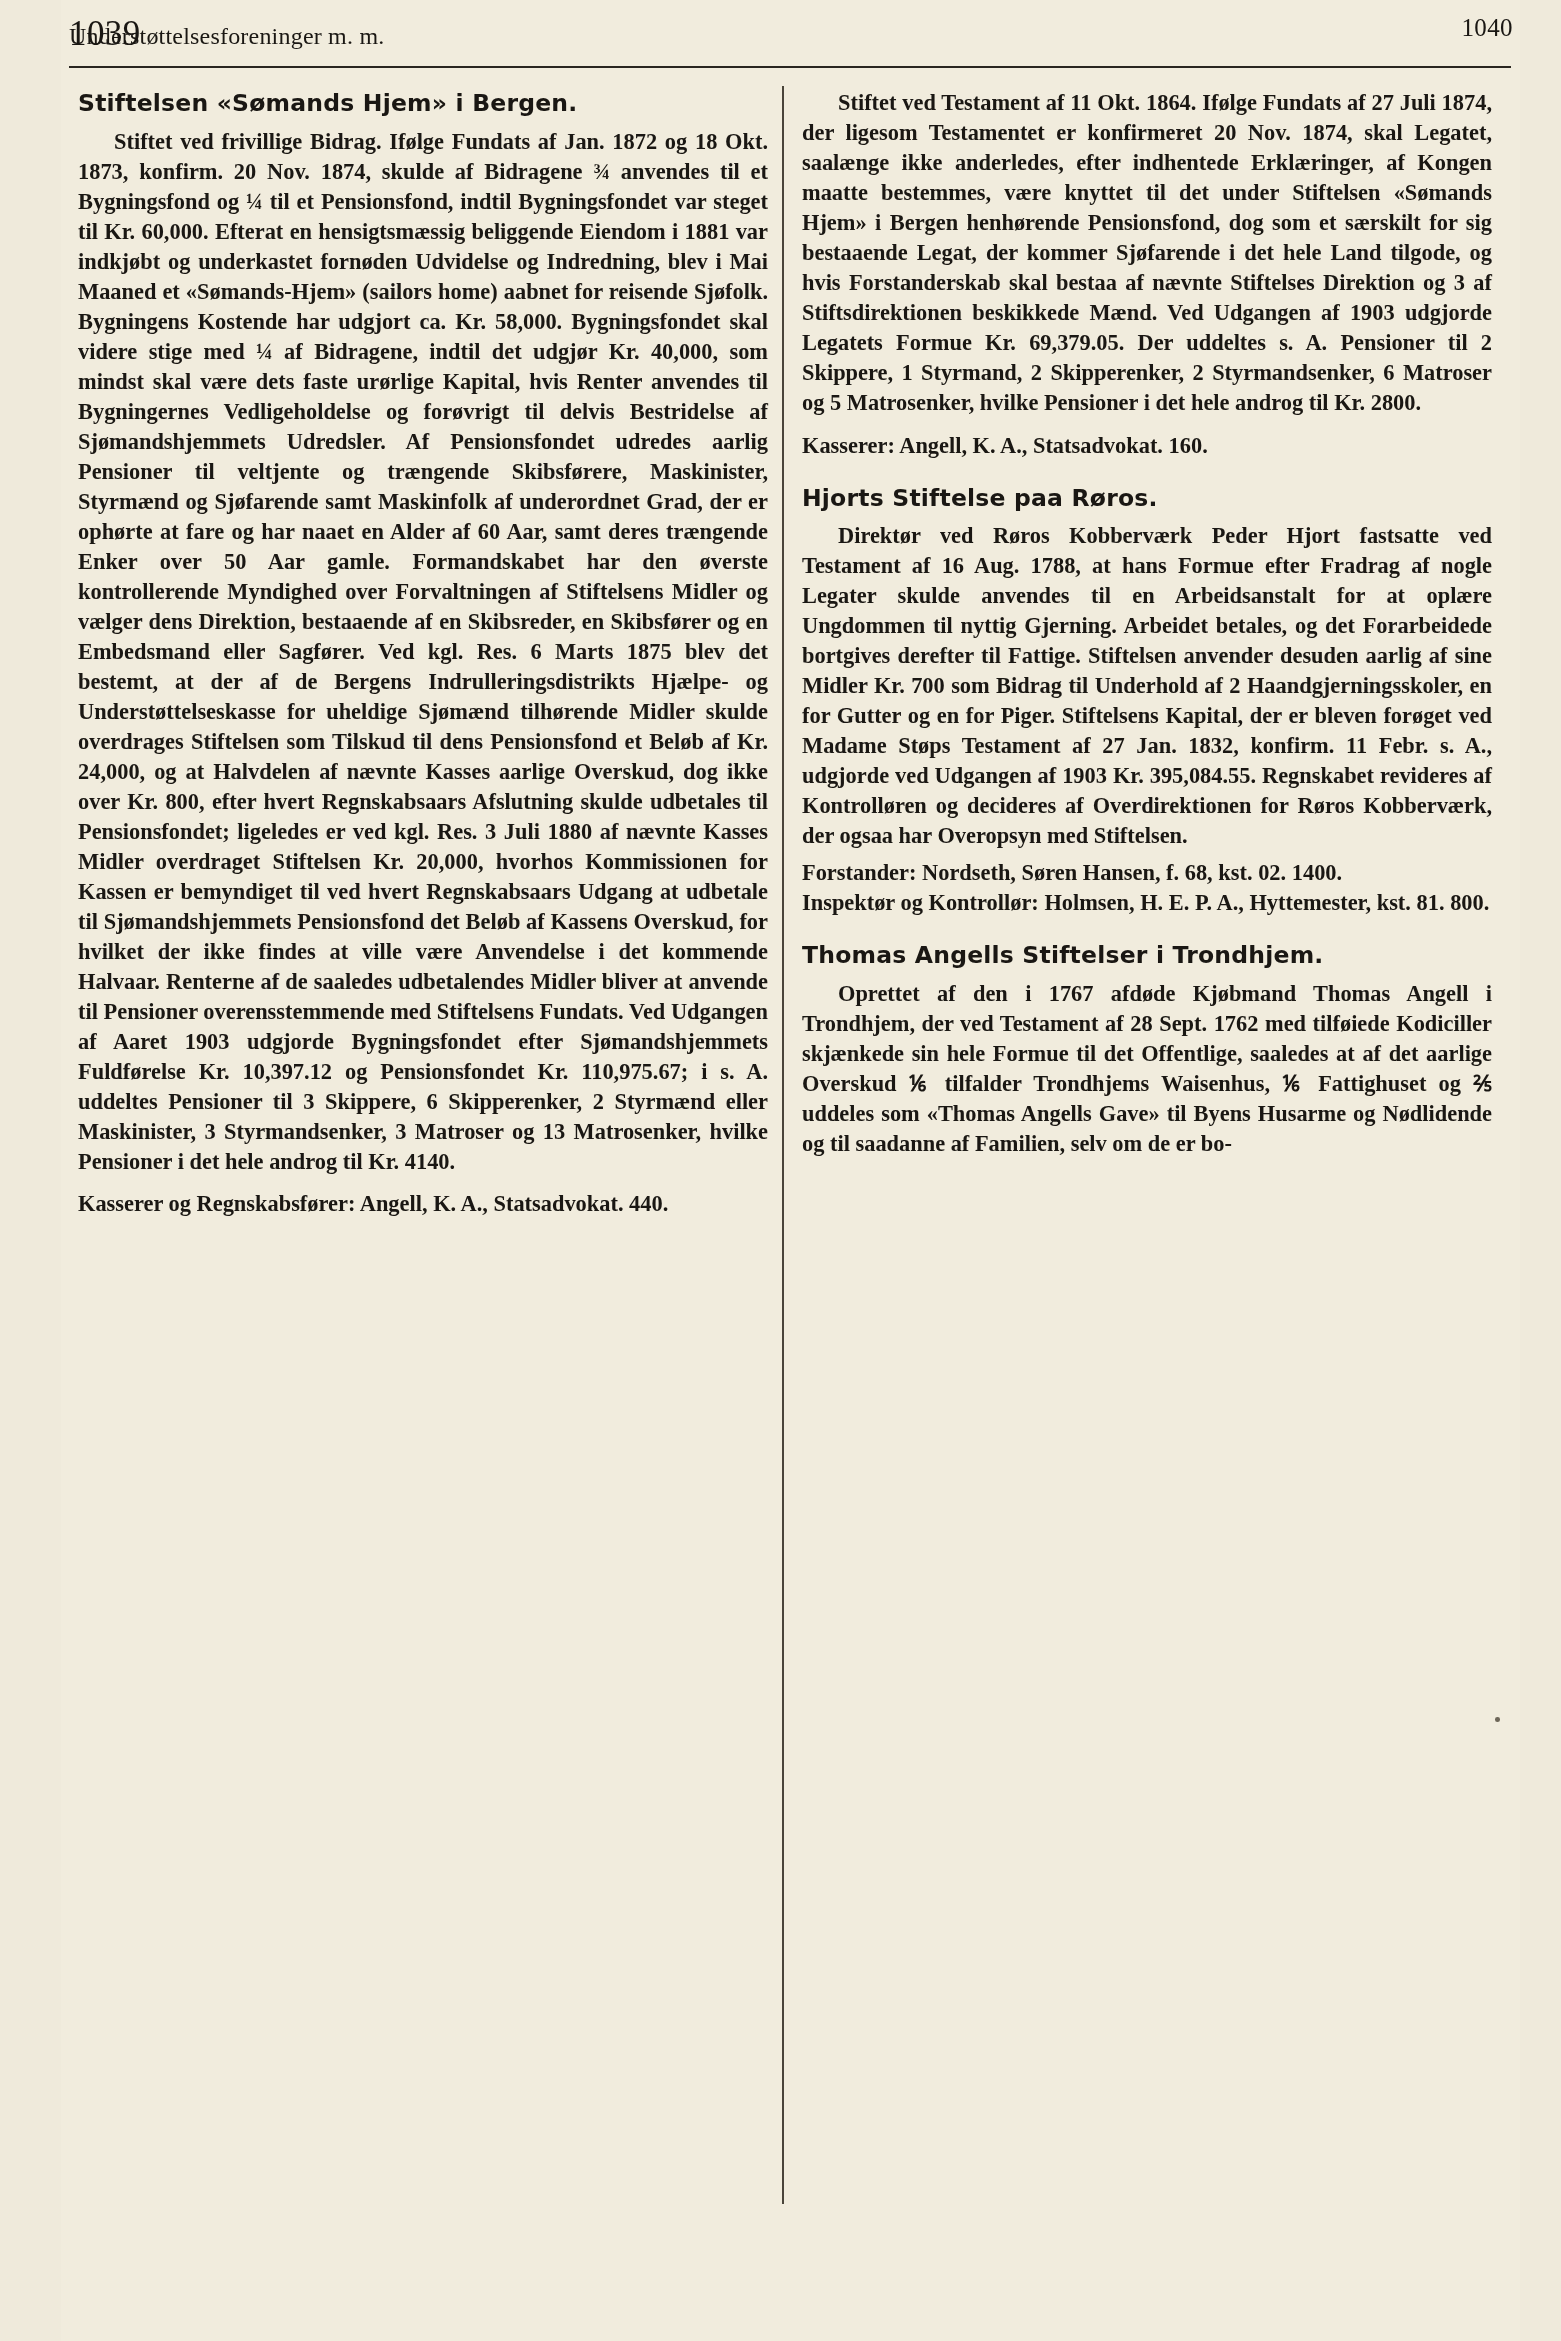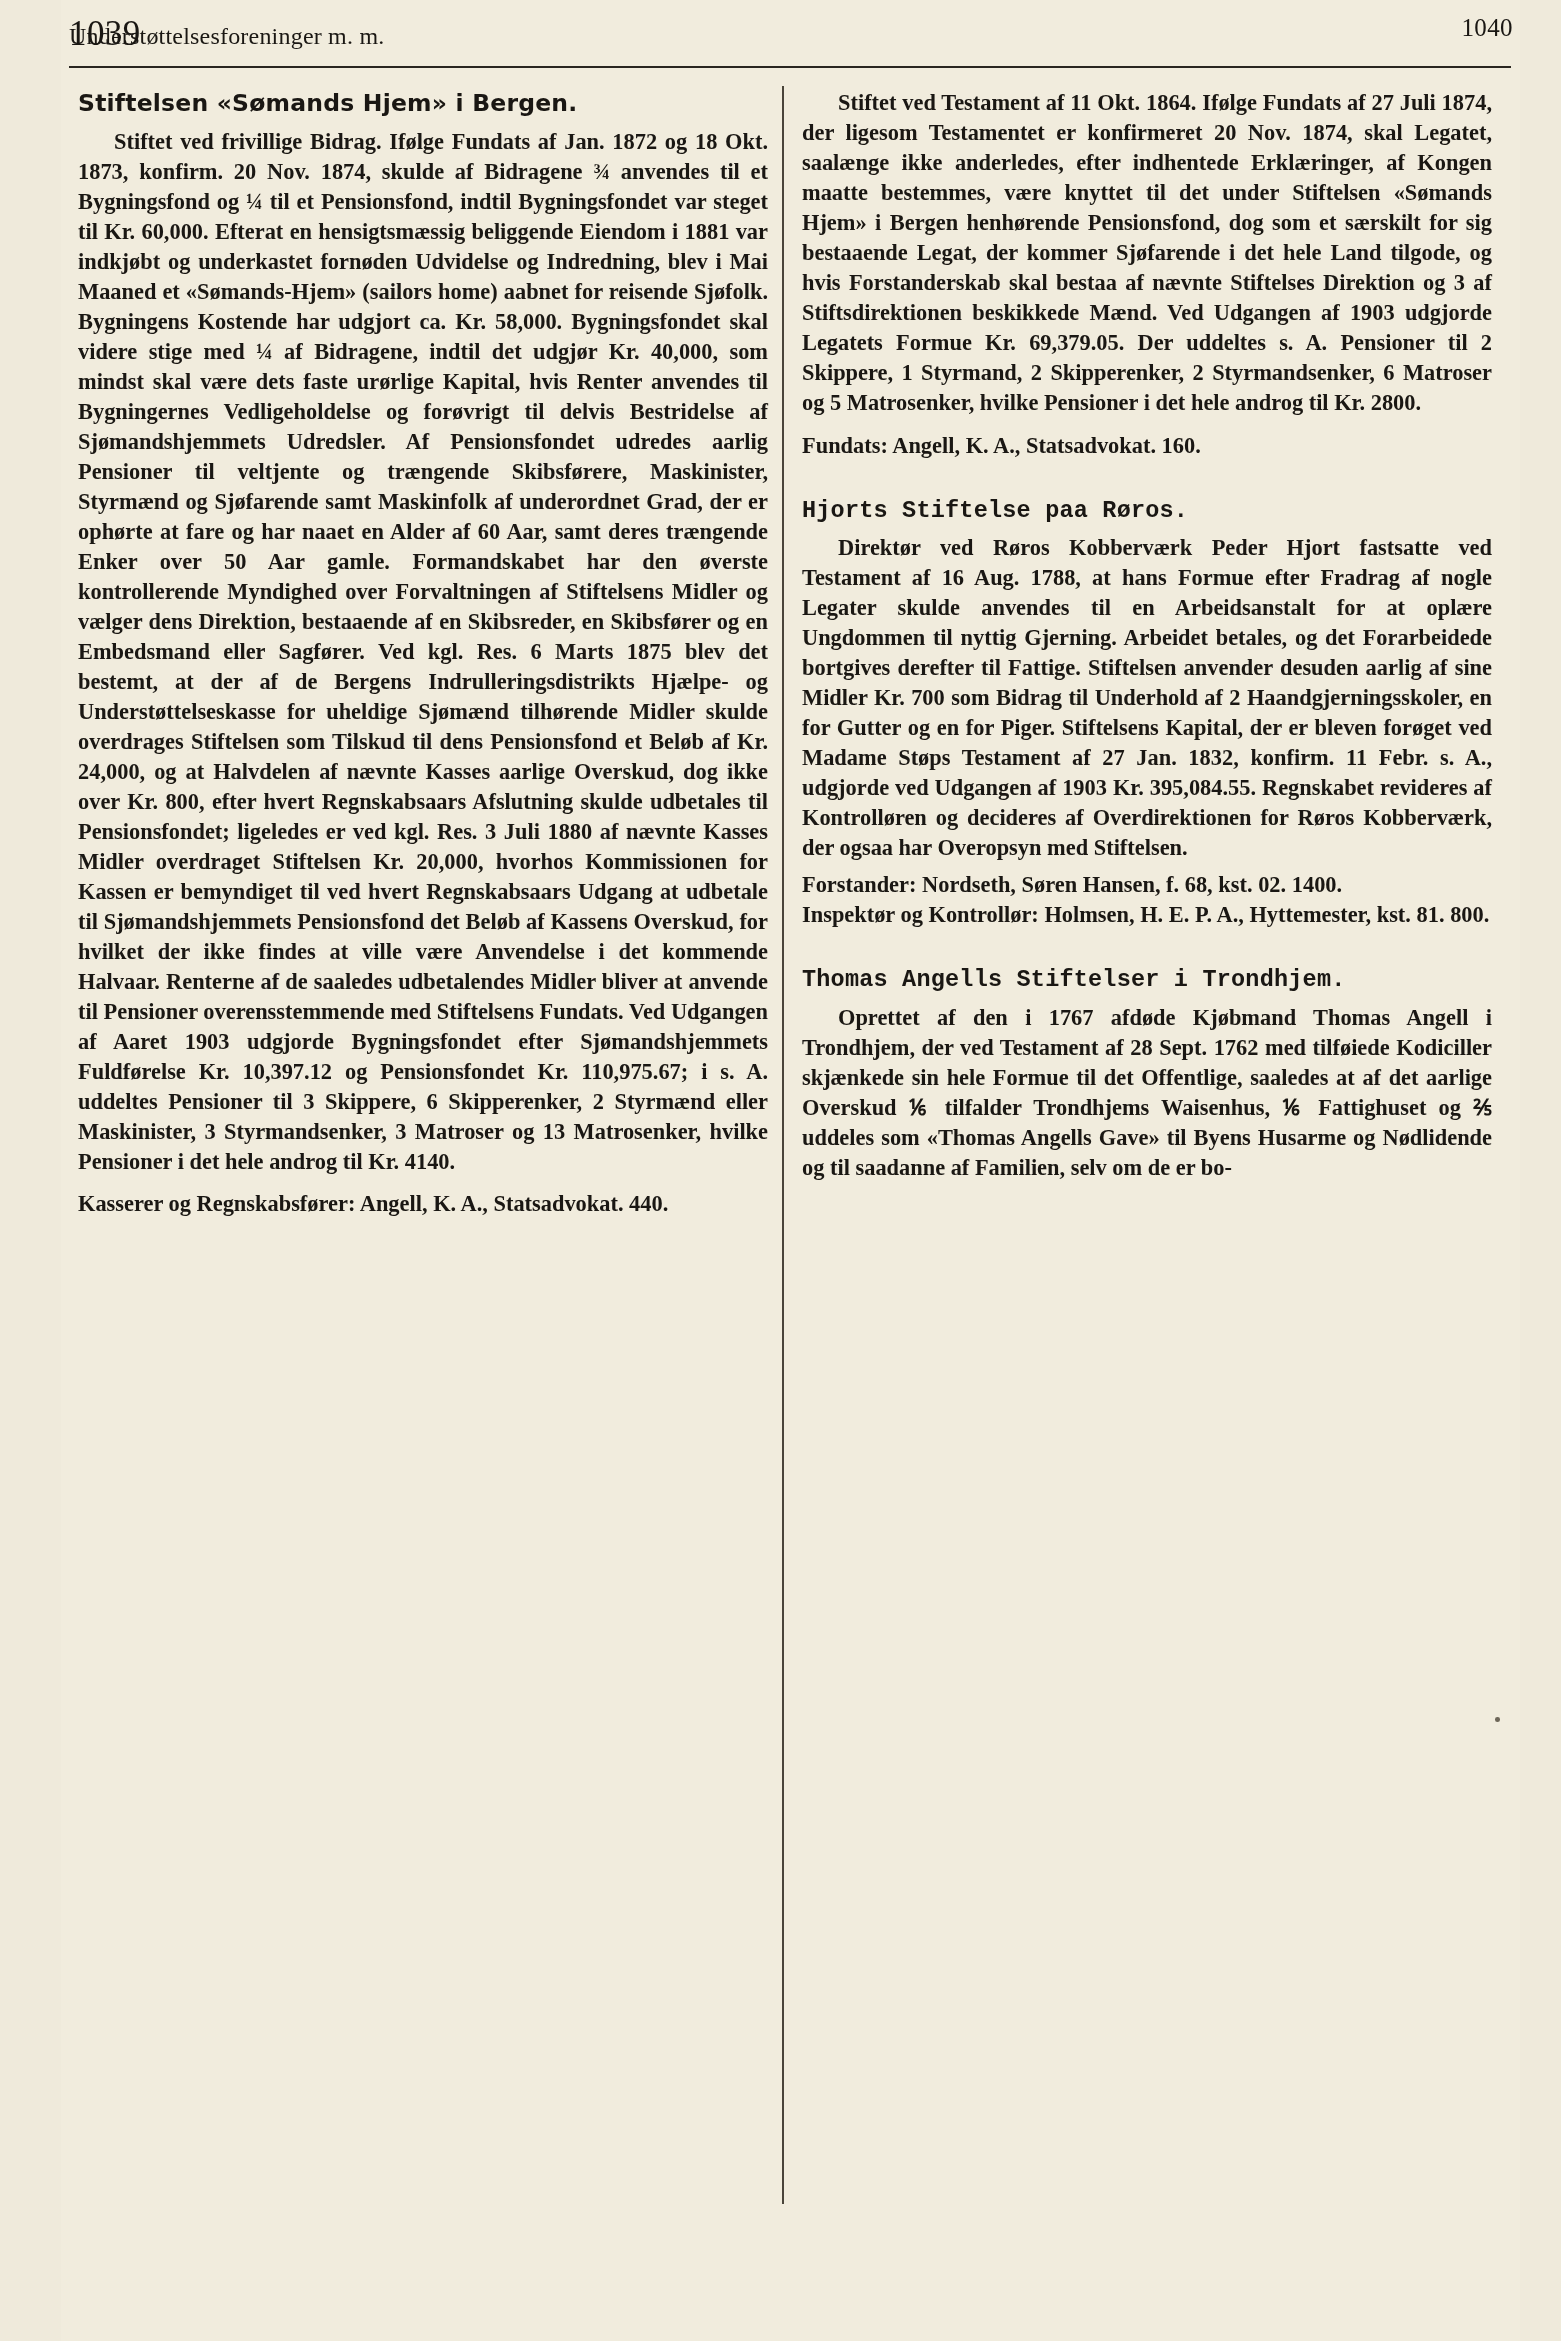--- a/index.html
+++ b/index.html
@@ -91,22 +91,21 @@
   h2.head {
     font-family: "DejaVu Sans", sans-serif;
     font-weight: bold;
     font-size: 23.5px;
     line-height: 31px;
     text-align: left;
     margin: 0 0 7.8px 0;
     letter-spacing: 0.2px;
   }
   h2.head.sub {
-    margin-top: 34px;
-    font-family: Liberation Mono, monospace;
+    margin-top: 22px;
   }
   p {
     margin: 0;
     text-indent: 36px;
     font-weight: bold;
   }
   p.hang {
     text-indent: 0;
     padding-left: 36px;
     text-align: left;
@@ -147,21 +146,21 @@
       <span class="lead">Kasserer og Regnskabsfører:</span>
       <span>Angell, K. A., Statsadvokat.</span>
       <span>440.</span>
     </p>
   </div>
 
   <div class="col col-right">
     <p>Stiftet ved Testament af 11 Okt. 1864. Ifølge Fundats af 27 Juli 1874, der ligesom Testamentet er konfirmeret 20 Nov. 1874, skal Legatet, saalænge ikke anderledes, efter indhentede Erklæringer, af Kongen maatte bestemmes, være knyttet til det under Stiftelsen «Sømands Hjem» i Bergen henhørende Pensionsfond, dog som et særskilt for sig bestaaende Legat, der kommer Sjøfarende i det hele Land tilgode, og hvis Forstanderskab skal bestaa af nævnte Stiftelses Direktion og 3 af Stiftsdirektionen beskikkede Mænd. Ved Udgangen af 1903 udgjorde Legatets Formue Kr. 69,379.05. Der uddeltes s. A. Pensioner til 2 Skippere, 1 Styrmand, 2 Skipperenker, 2 Styrmandsenker, 6 Matroser og 5 Matrosenker, hvilke Pensioner i det hele androg til Kr. 2800.</p>
     <span class="sp"></span>
     <p class="hang">
-      <span class="lead">Fundats:</span>
+      <span class="lead">Kasserer:</span>
       <span>Angell, K. A., Statsadvokat.</span>
       <span>160.</span>
     </p>
 
     <h2 class="head sub">Hjorts Stiftelse paa Røros.</h2>
     <p>Direktør ved Røros Kobberværk Peder Hjort fastsatte ved Testament af 16 Aug. 1788, at hans Formue efter Fradrag af nogle Legater skulde anvendes til en Arbeidsanstalt for at oplære Ungdommen til nyttig Gjerning. Arbeidet betales, og det Forarbeidede bortgives derefter til Fattige. Stiftelsen anvender desuden aarlig af sine Midler Kr. 700 som Bidrag til Underhold af 2 Haandgjerningsskoler, en for Gutter og en for Piger. Stiftelsens Kapital, der er bleven forøget ved Madame Støps Testament af 27 Jan. 1832, konfirm. 11 Febr. s. A., udgjorde ved Udgangen af 1903 Kr. 395,084.55. Regnskabet revideres af Kontrolløren og decideres af Overdirektionen for Røros Kobberværk, der ogsaa har Overopsyn med Stiftelsen.</p>
     <span class="sp-sm"></span>
     <p class="hang">
       <span class="lead">Forstander:</span>
       <span>Nordseth, Søren Hansen, f. 68, kst. 02.</span>

